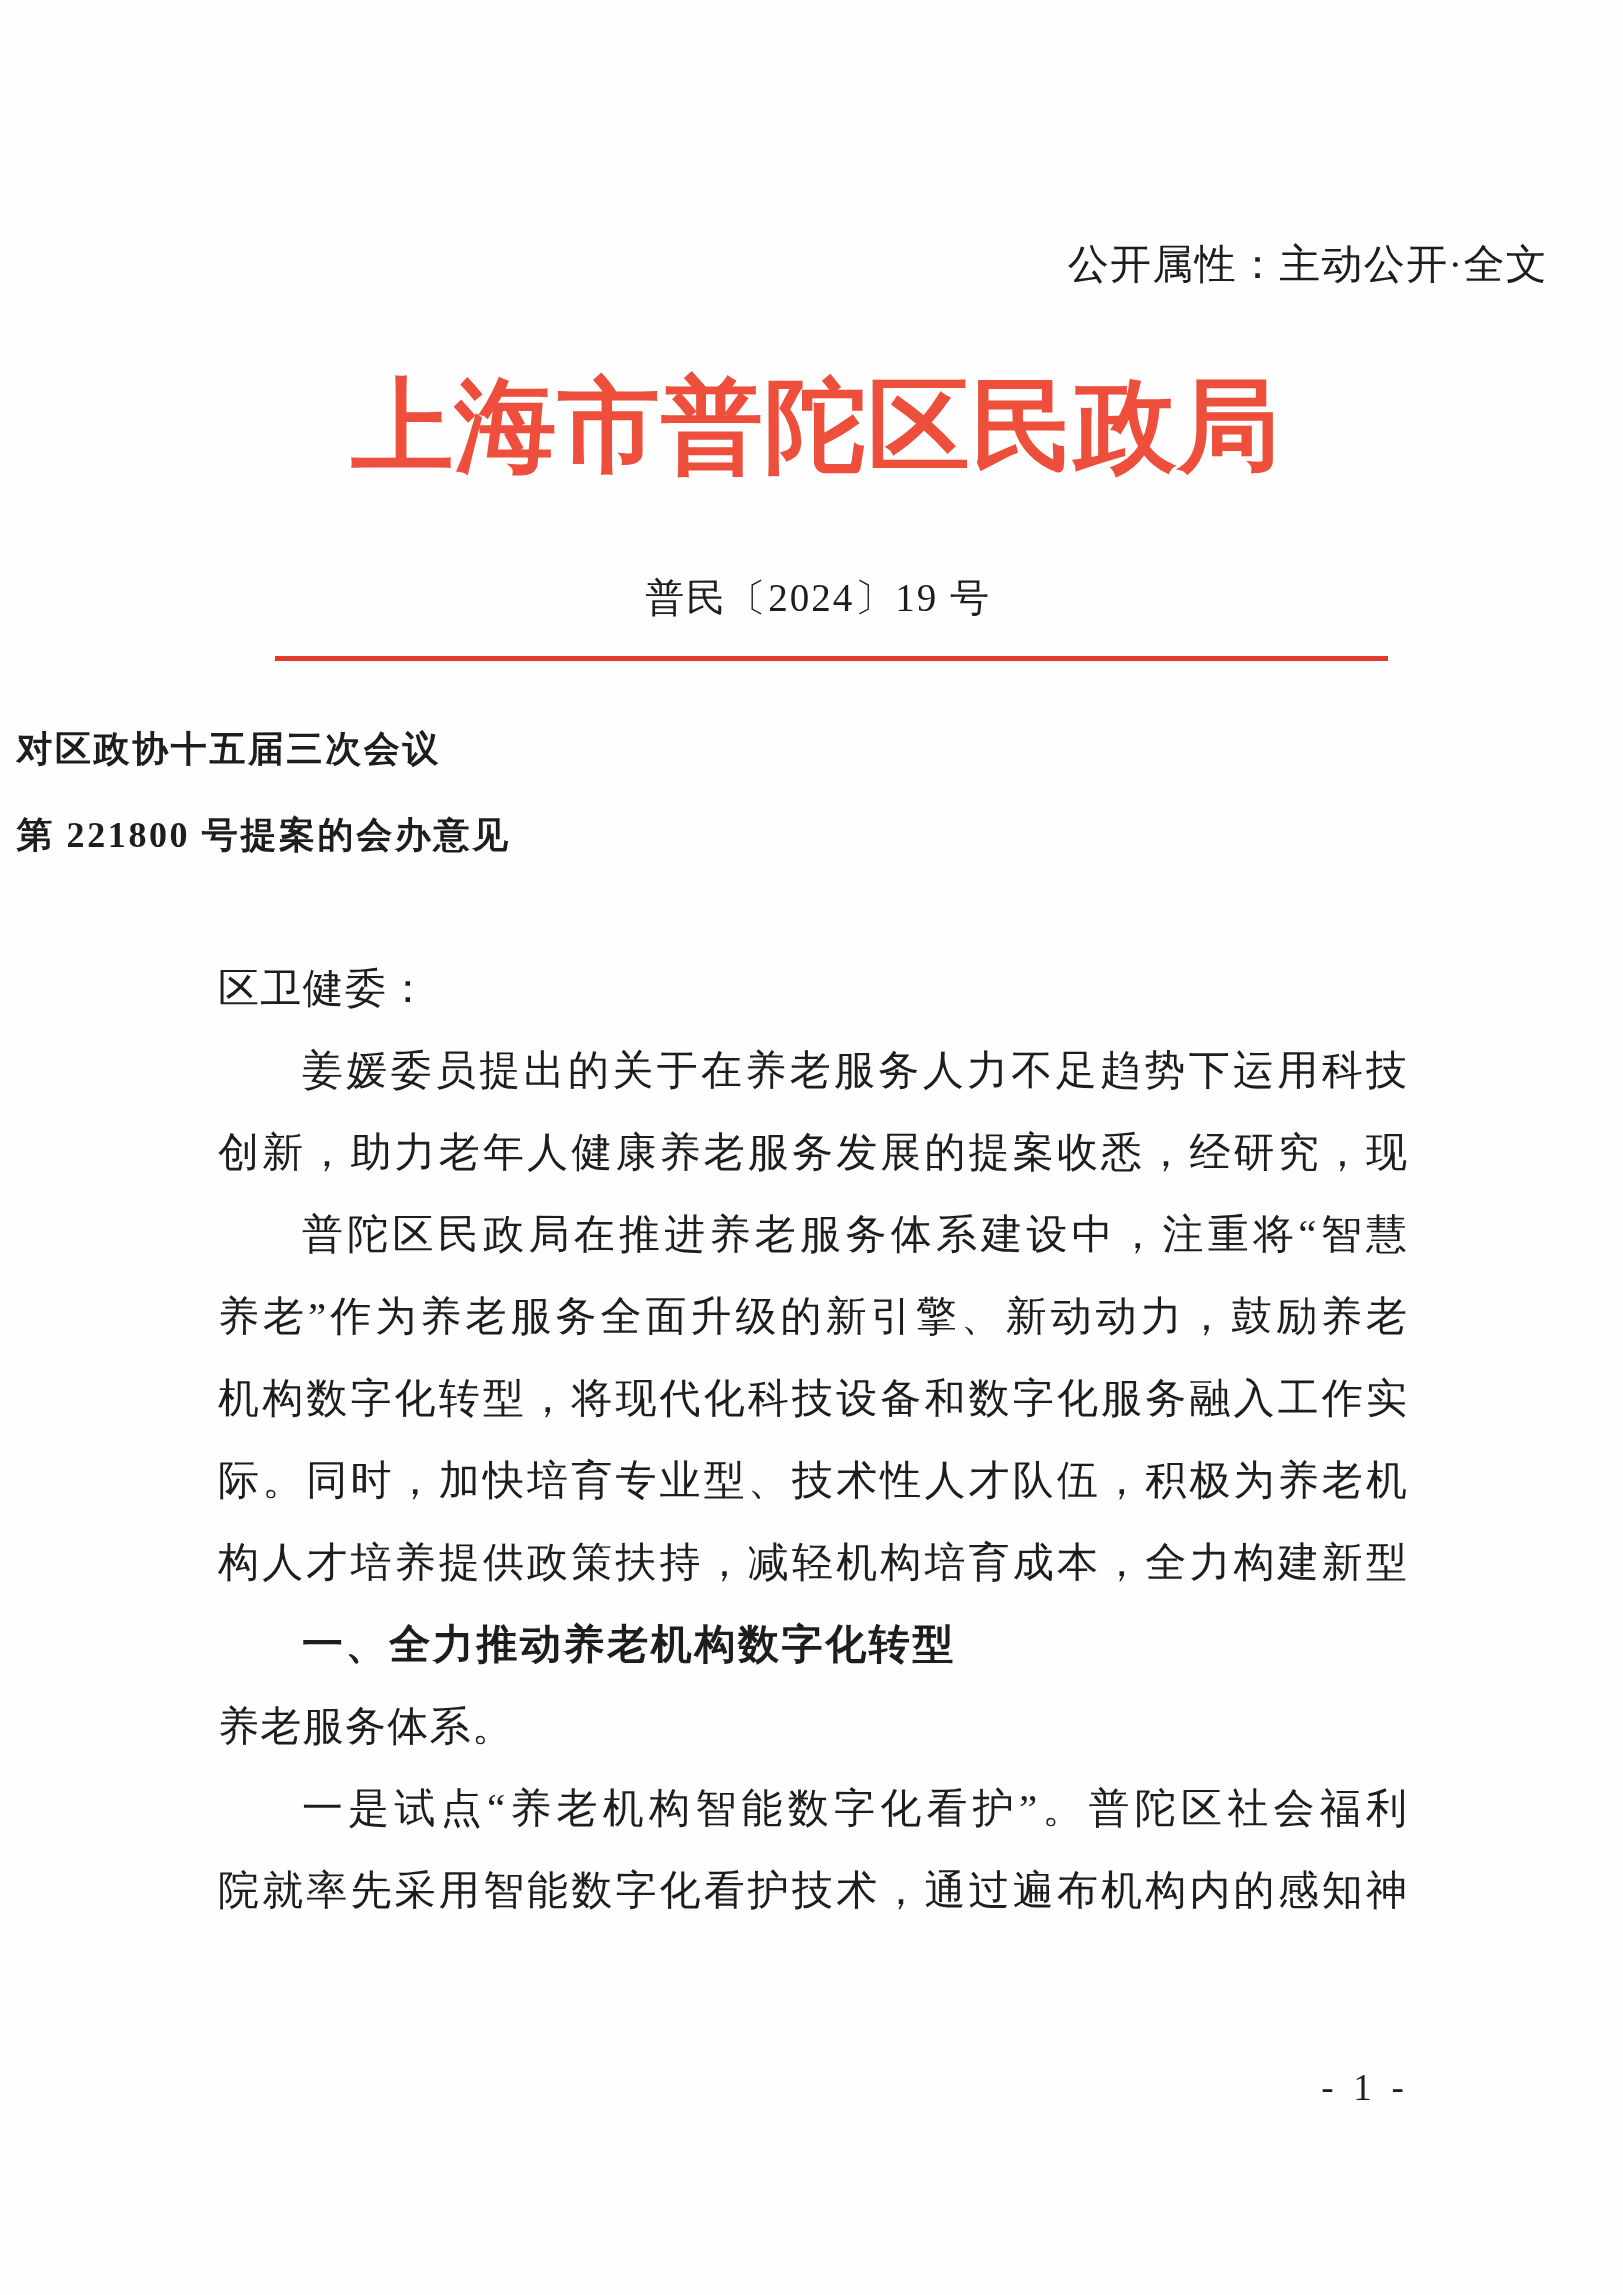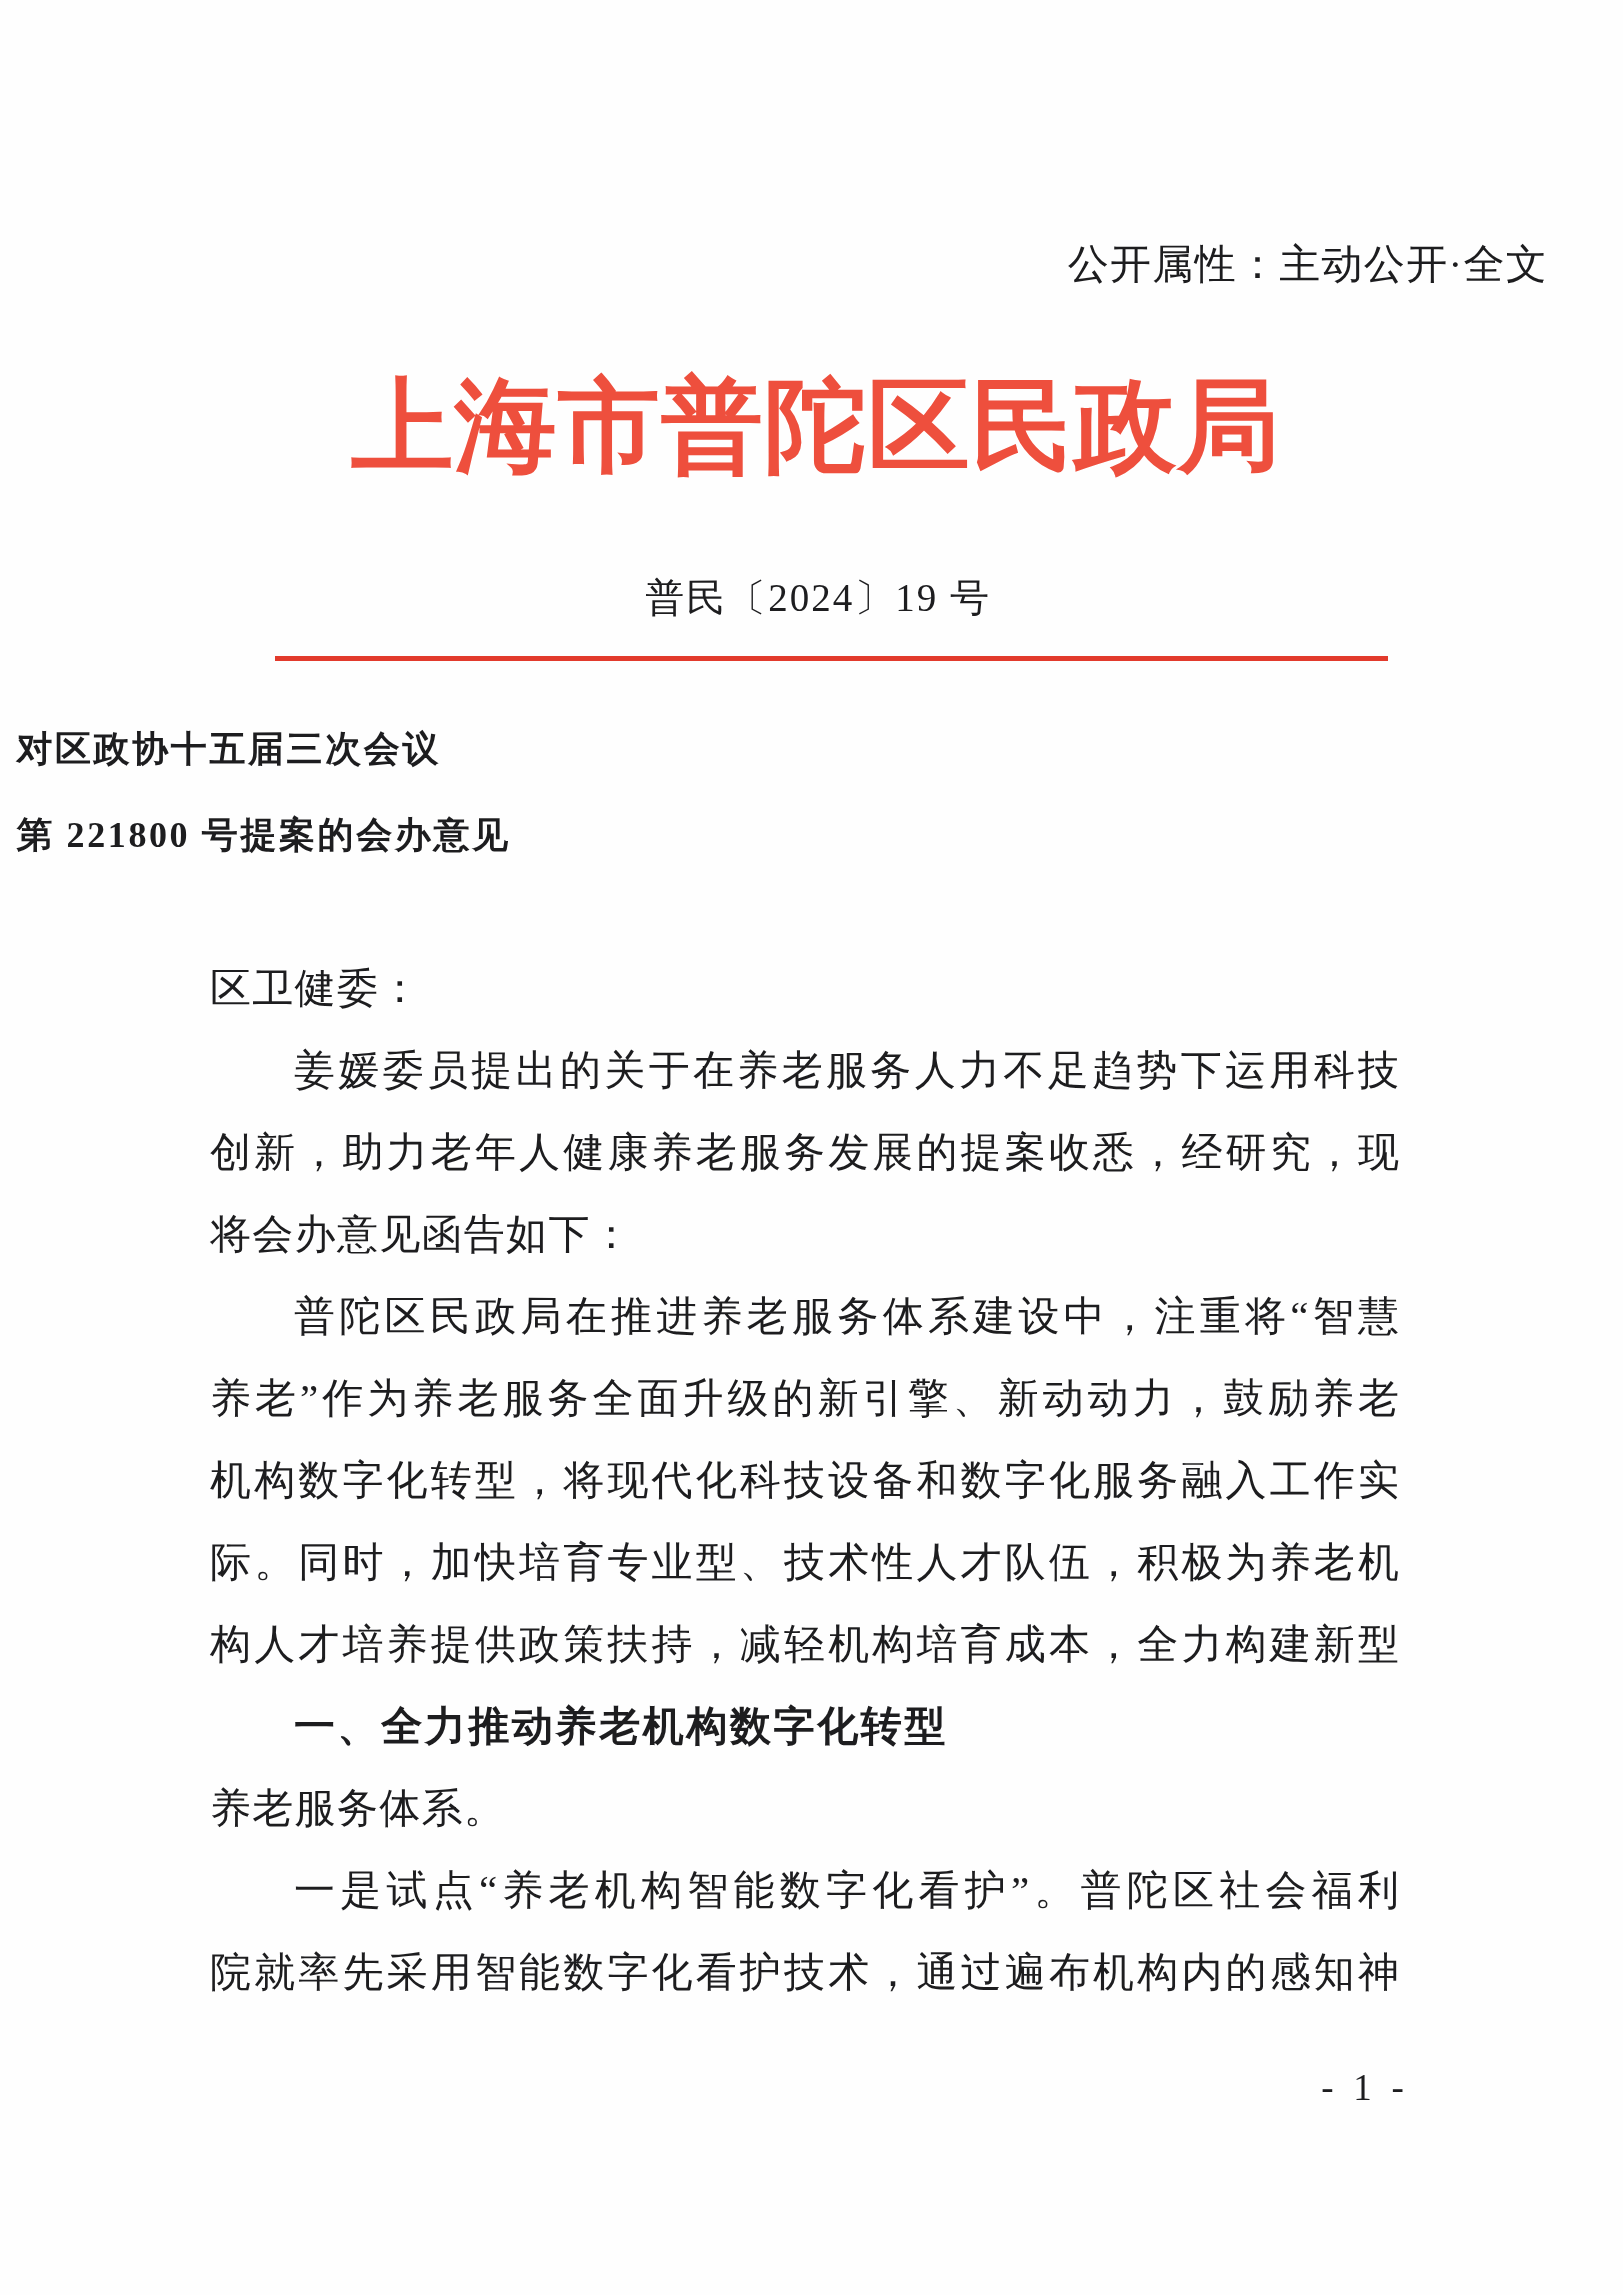--- a/index.html
+++ b/index.html
@@ -39,21 +39,21 @@
     width: 1113px; height: 4.6px;
     background: var(--rule_red, #e23a2c);
   }
   .doctitle {
     position: absolute; top: 706px; left: 16.4px; width: 1597px;
     text-align: left;
     font-size: 36px; font-weight: bold;
     line-height: 86px; letter-spacing: 2.6px;
   }
   .bodytext {
-    position: absolute; top: 947px; left: 210px; width: 1189px;
+    position: absolute; top: 947px; left: 218px; width: 1189px;
     font-size: 41px; line-height: 82px; letter-spacing: 1.3px;
   }
   .line { height: 82px; }
   .indent { text-indent: 84px; }
   .fill {
     letter-spacing: 0;
     text-align: justify;
     text-align-last: justify;
   }
   .heading {
@@ -82,21 +82,20 @@
 
   <div class="doctitle">
     <div>对区政协十五届三次会议</div>
     <div>第 221800 号提案的会办意见</div>
   </div>
 
   <div class="bodytext">
     <div class="line">区卫健委：</div>
     <div class="line indent fill">姜媛委员提出的关于在养老服务人力不足趋势下运用科技</div>
     <div class="line fill">创新，助力老年人健康养老服务发展的提案收悉，经研究，现</div>
-    <div class="line">将会办意见函告如下：</div>
     <div class="line indent fill">普陀区民政局在推进养老服务体系建设中，注重将“智慧</div>
     <div class="line fill">养老”作为养老服务全面升级的新引擎、新动动力，鼓励养老</div>
     <div class="line fill">机构数字化转型，将现代化科技设备和数字化服务融入工作实</div>
     <div class="line fill">际。同时，加快培育专业型、技术性人才队伍，积极为养老机</div>
     <div class="line fill">构人才培养提供政策扶持，减轻机构培育成本，全力构建新型</div>
     <div class="line heading indent">一、全力推动养老机构数字化转型</div>
     <div class="line">养老服务体系。</div>
     <div class="line indent fill">一是试点“养老机构智能数字化看护”。普陀区社会福利</div>
     <div class="line fill">院就率先采用智能数字化看护技术，通过遍布机构内的感知神</div>
   </div>

